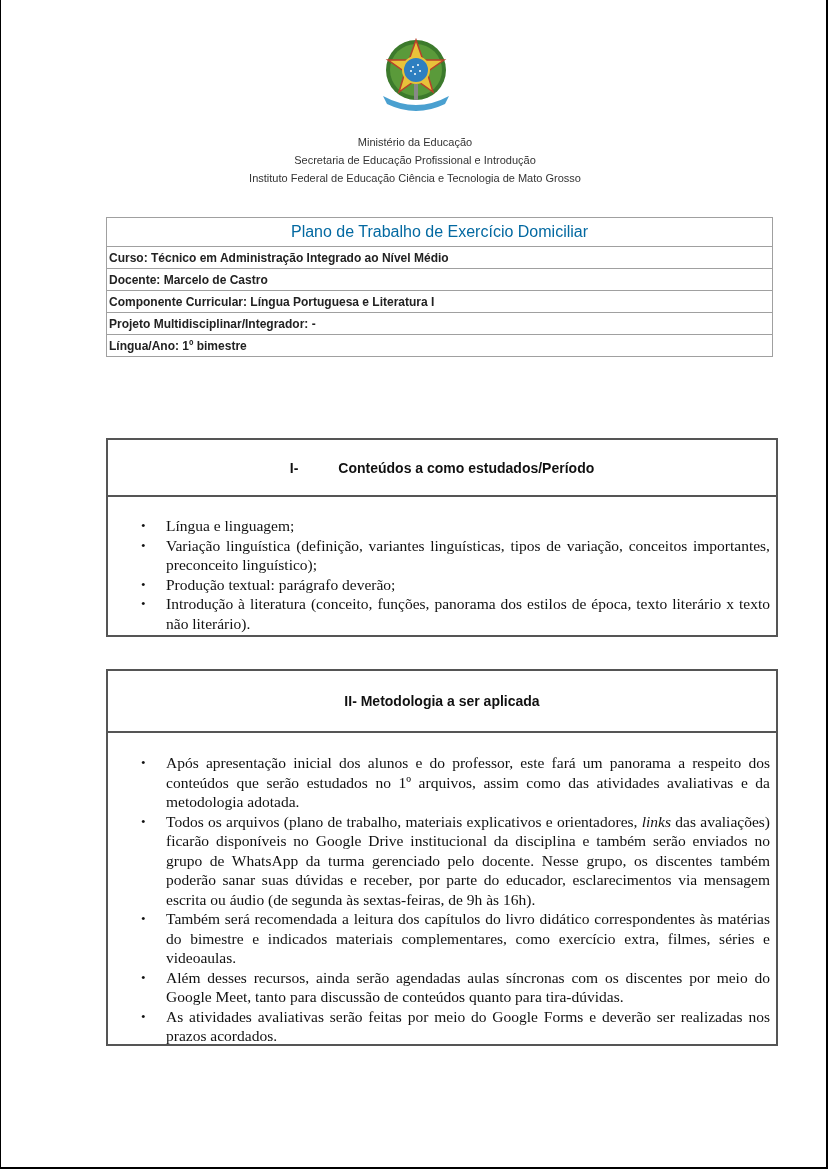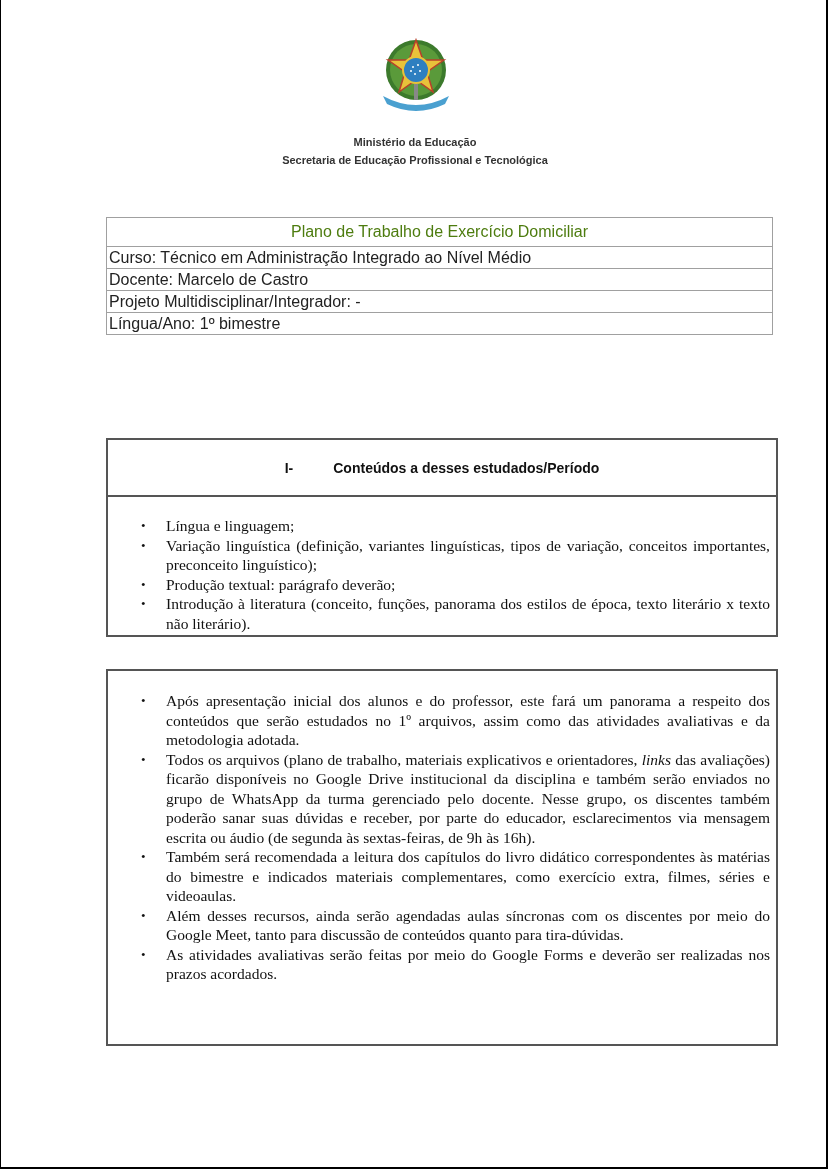--- a/index.html
+++ b/index.html
@@ -5,32 +5,32 @@
     html, body { margin: 0; padding: 0; background: #ffffff; }
     body { width: 828px; height: 1169px; position: relative; overflow: hidden; }
     .page {
       position: absolute; left: 0; top: 0; width: 826px; height: 1167px;
       border-left: 1px solid #000; border-right: 2px solid #000; border-bottom: 2px solid #000;
       border-top: 0; box-sizing: border-box; width: 828px; height: 1169px; background: #fff;
     }
     .emblem { position: absolute; left: 372px; top: 34px; width: 86px; height: 80px; }
     .header-lines {
       position: absolute; left: 0; width: 828px; top: 133px; text-align: center;
-      font-family: "Liberation Sans", sans-serif; font-weight: bold; font-size: 11px; color: #333;
+      font-family: "Liberation Sans", sans-serif; font-weight: normal; font-size: 11px; color: #333;
     }
     .header-lines div { height: 18px; line-height: 18px; }
 
     .info-table {
       position: absolute; left: 105px; top: 217px; width: 667px;
       border: 1px solid #a0a0a0; border-collapse: collapse;
       font-family: "Liberation Sans", sans-serif; color: #222;
     }
     .info-table td { border: 1px solid #a0a0a0; padding: 0 2px; }
-    .info-title { font-size: 16px; text-align: center; height: 28px; font-weight: normal; color: #4d7c0f; }
-    .info-row td { font-size: 16px; font-weight: normal; height: 21px; }
+    .info-title { font-size: 16px; text-align: center; height: 28px; font-weight: normal; color: #0369a1; }
+    .info-row td { font-size: 12px; font-weight: bold; height: 21px; }
 
     .section {
       position: absolute; left: 105px; width: 672px; border: 2px solid #555; box-sizing: border-box;
     }
     .sec-head {
       border-bottom: 2px solid #555; text-align: center;
       font-family: "Liberation Sans", sans-serif; font-weight: bold; font-size: 14px; color: #111;
       display: flex; align-items: center; justify-content: center;
     }
     .sec-body {
@@ -64,59 +64,66 @@
       <circle cx="47" cy="37" r="1" fill="#fff"></circle>
         <circle cx="42" cy="40" r="1" fill="#fff"></circle>
       <circle cx="38" cy="37" r="1" fill="#fff"></circle>
       <rect x="41" y="50" width="4" height="16" fill="#888"></rect>
       <path d="M10 62 Q43 80 76 62 L72 70 Q43 84 14 70 Z" fill="#4aa0d0"></path>
     </g>
   </svg>
 
   <div class="header-lines">
     <div>Ministério da Educação</div>
-    <div>Secretaria de Educação Profissional e Tecnológica</div>
+    <div>Secretaria de Educação Profissional e Introdução</div>
+    <div>Instituto Federal de Educação Ciência e Tecnologia de Mato Grosso</div>
   </div>
 
   <table class="info-table">
     <tbody>
         <tr>
           <td class="info-title">Plano de Trabalho de Exercício Domiciliar</td>
         </tr>
     <tr class="info-row">
           <td>Curso: Técnico em Administração Integrado ao Nível Médio</td>
         </tr>
     <tr class="info-row">
           <td>Docente: Marcelo de Castro</td>
         </tr>
     <tr class="info-row">
+          <td>Componente Curricular: Língua Portuguesa e Literatura I</td>
+        </tr>
+    <tr class="info-row">
           <td>Projeto Multidisciplinar/Integrador: -</td>
         </tr>
     <tr class="info-row">
           <td>Língua/Ano: 1º bimestre</td>
         </tr>
   </tbody>
     </table>
 
   <div class="section sec1">
     <div class="sec-head">
       <span class="roman">I-</span>
-      <span>Conteúdos a desses estudados/Período</span>
+      <span>Conteúdos a como estudados/Período</span>
     </div>
     <div class="sec-body">
       <ul>
         <li><span class="bullet">•</span><span>Língua e linguagem;</span></li>
         <li><span class="bullet">•</span><span>Variação linguística (definição, variantes linguísticas, tipos de variação, conceitos importantes, preconceito linguístico);</span></li>
         <li><span class="bullet">•</span><span>Produção textual: parágrafo deverão;</span></li>
         <li><span class="bullet">•</span><span>Introdução à literatura (conceito, funções, panorama dos estilos de época, texto literário x texto não literário).</span></li>
       </ul>
     </div>
   </div>
 
   <div class="section sec2">
+    <div class="sec-head">
+      <span>II- Metodologia a ser aplicada</span>
+    </div>
     <div class="sec-body">
       <ul>
         <li><span class="bullet">•</span><span>Após apresentação inicial dos alunos e do professor, este fará um panorama a respeito dos conteúdos que serão estudados no 1º arquivos, assim como das atividades avaliativas e da metodologia adotada.</span></li>
         <li><span class="bullet">•</span><span>Todos os arquivos (plano de trabalho, materiais explicativos e orientadores, </span><em>links</em><span> das avaliações) ficarão disponíveis no Google Drive institucional da disciplina e também serão enviados no grupo de WhatsApp da turma gerenciado pelo docente. Nesse grupo, os discentes também poderão sanar suas dúvidas e receber, por parte do educador, esclarecimentos via mensagem escrita ou áudio (de segunda às sextas-feiras, de 9h às 16h).</span></li>
         <li><span class="bullet">•</span><span>Também será recomendada a leitura dos capítulos do livro didático correspondentes às matérias do bimestre e indicados materiais complementares, como exercício extra, filmes, séries e videoaulas.</span></li>
         <li><span class="bullet">•</span><span>Além desses recursos, ainda serão agendadas aulas síncronas com os discentes por meio do Google Meet, tanto para discussão de conteúdos quanto para tira-dúvidas.</span></li>
         <li><span class="bullet">•</span><span>As atividades avaliativas serão feitas por meio do Google Forms e deverão ser realizadas nos prazos acordados.</span></li>
       </ul>
     </div>
   </div>

